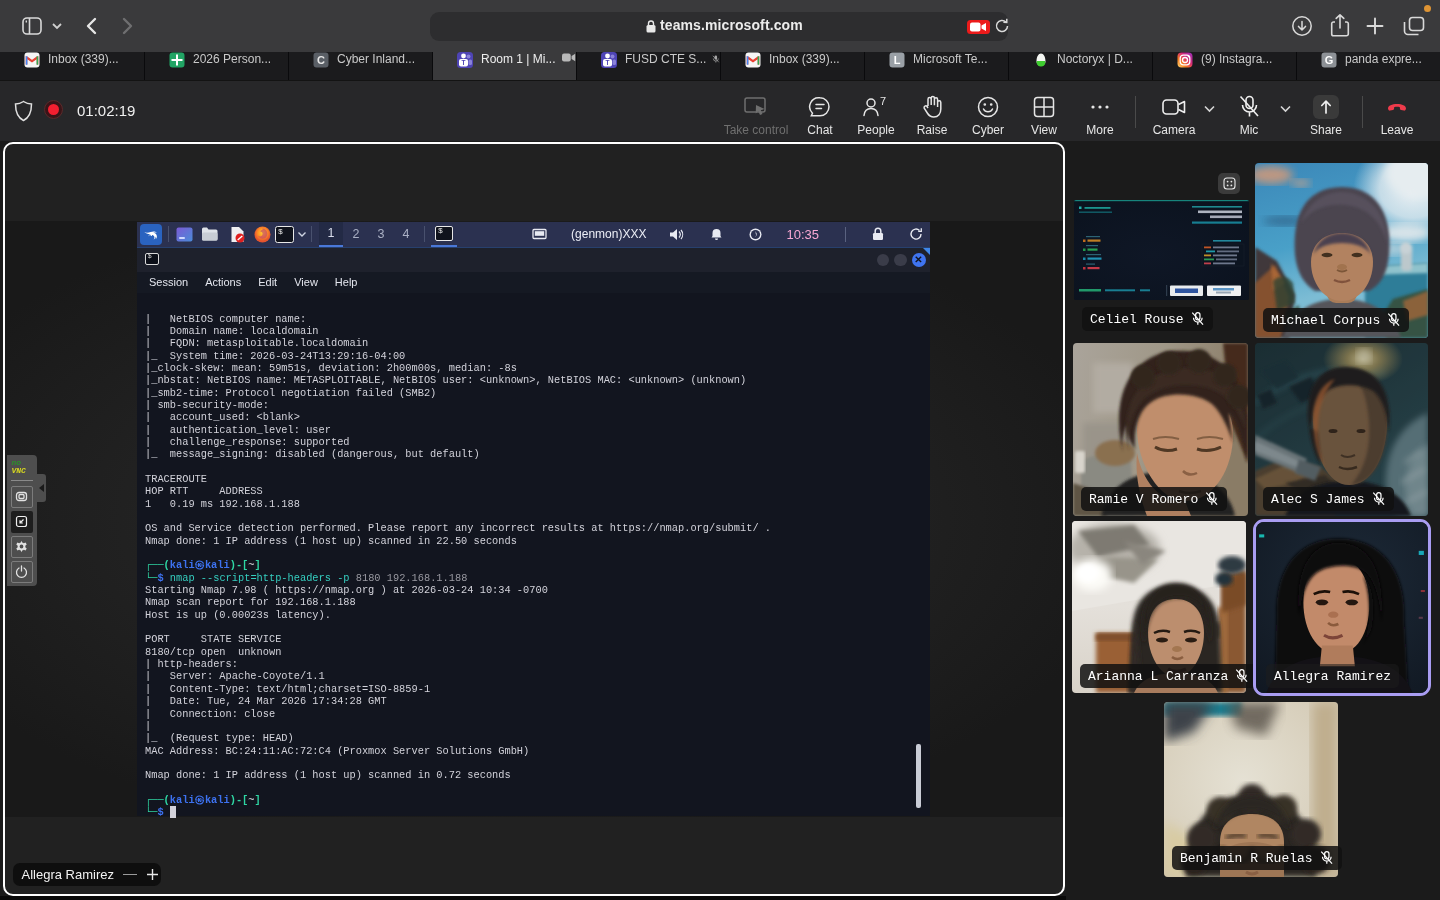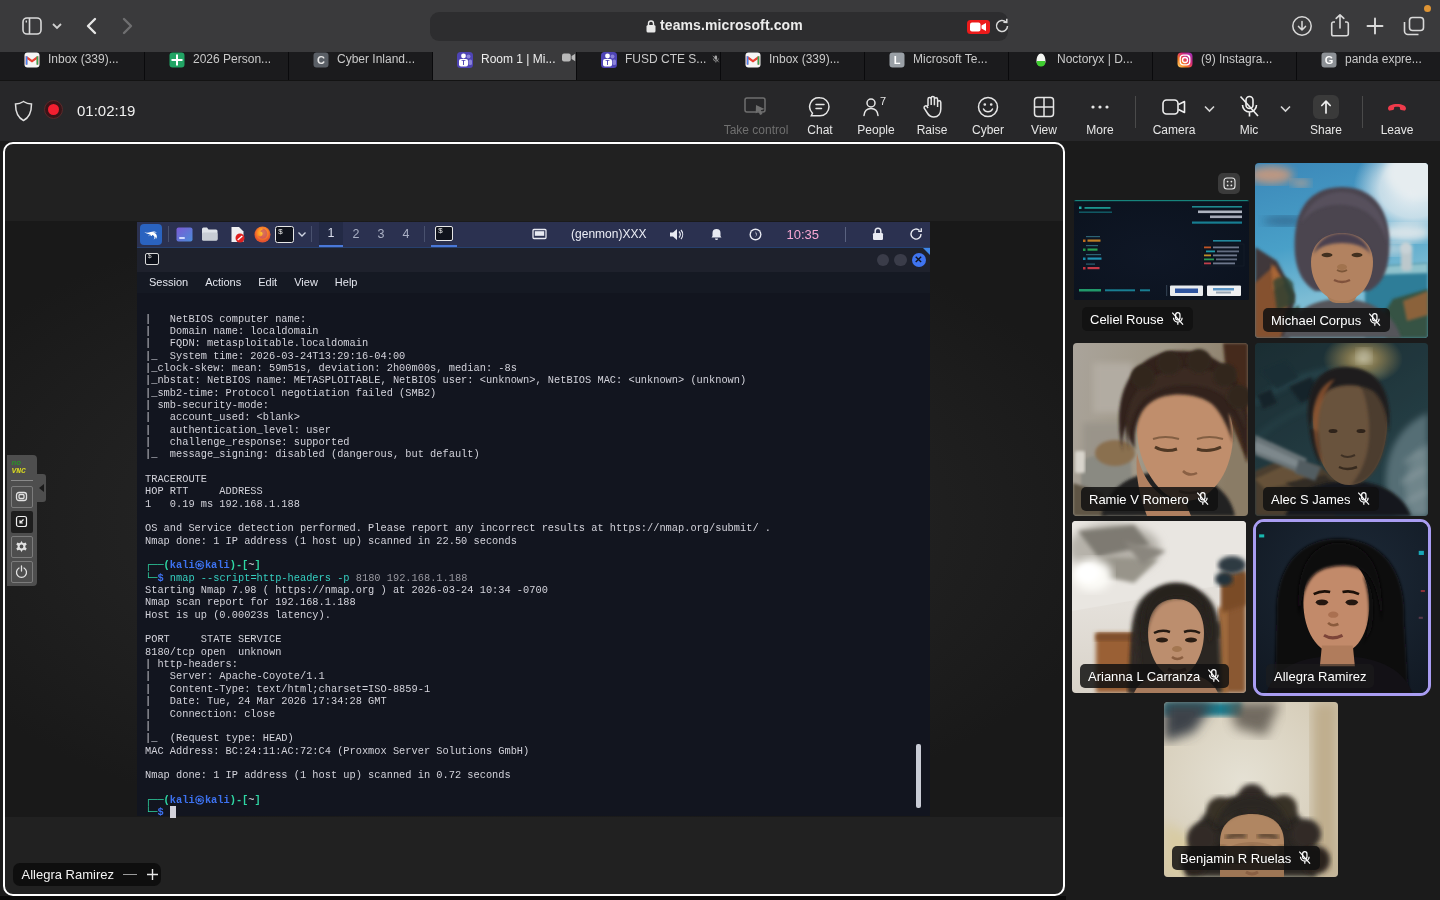--- a/index.html
+++ b/index.html
@@ -36,21 +36,21 @@
   #ktitle { position:absolute; left:0; top:0; width:100%; height:24px; background:#1e212c; }
   #kmenu { position:absolute; left:0; top:24px; width:100%; height:21px; background:#151923; color:#e4e6ee; font-size:11px; display:flex; gap:17px; align-items:center; padding-left:12px; }
   #kbody { position:absolute; left:0; top:45px; width:100%; bottom:0; background:#12151f; }
   pre.term { font-family:"Liberation Mono", monospace; font-size:10.33px; line-height:12.35px; color:#d2d2da; position:absolute; left:8px; top:4px;margin-top:16px; }
   .pg { color:#2fd7a4; font-weight:bold; }
   .pb { color:#3d72f0; font-weight:bold; }
   .cmd { color:#35cfc0; }
   .arg { color:#9a9aa2; }
 
   
-  .pill { position:absolute; background:rgba(17,17,17,0.85); color:#fff; font-size:13px; border-radius:5px; display:flex; align-items:center; padding:0 8px; height:24px; gap:6px; white-space:nowrap; }
+  .pill { position:absolute; background:rgba(17,17,17,0.85); color:#fff; font-size:13px; border-radius:5px; display:flex; align-items:center; padding:0 8px; height:24px; gap:6px; white-space:nowrap;font-family:Liberation Mono, monospace; }
 
   
   .tile { position:absolute; border-radius:4px; overflow:hidden; background:#222; }
   .tile svg { position:absolute; left:0; top:0; }
 </style>
 </head>
 <body>
 
 <div class="abs" id="topbar">
 

